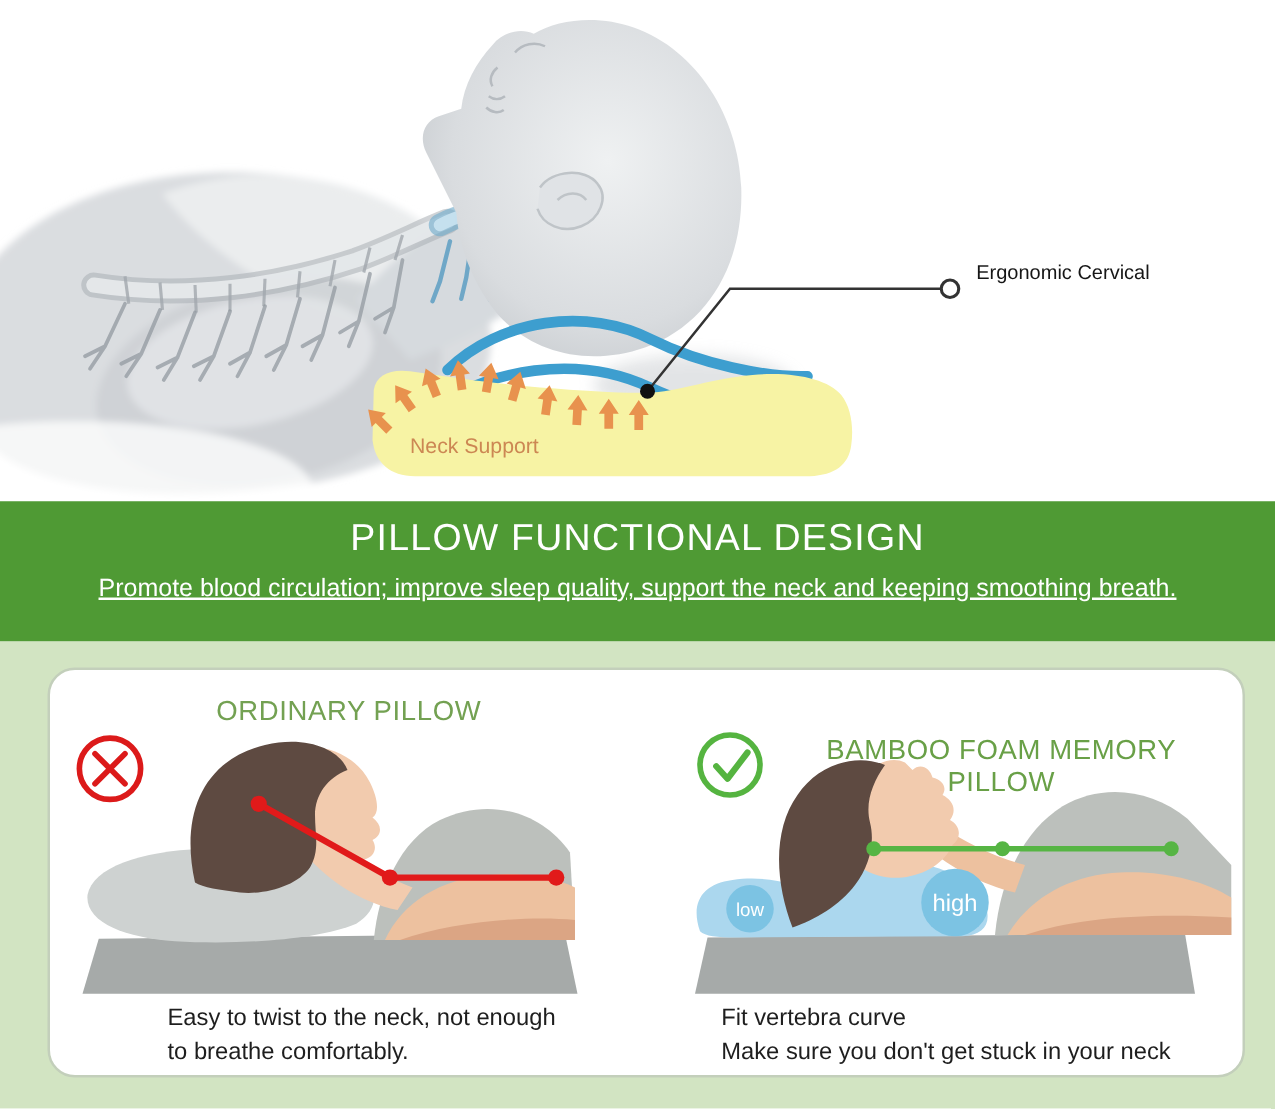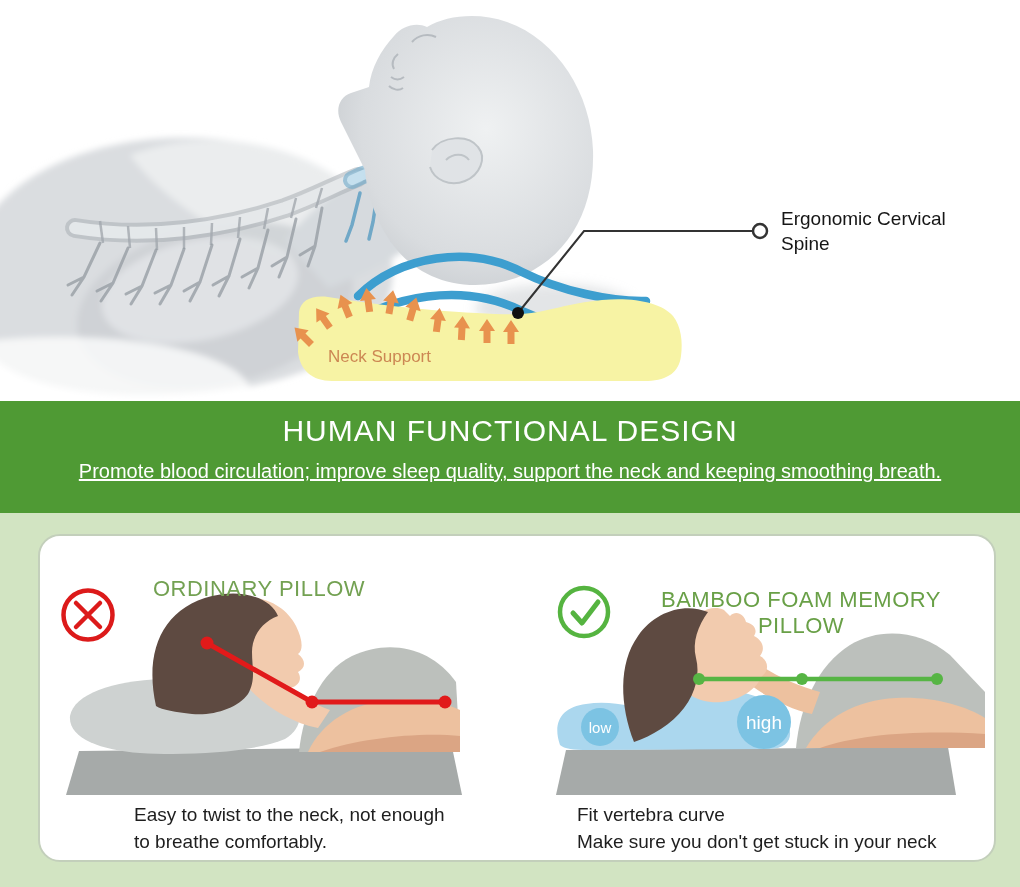--- a/index.html
+++ b/index.html
@@ -19,21 +19,21 @@
   .bottom-bg{
     position:absolute;left:0;top:513px;width:1020px;height:374px;z-index:0;background:#d2e4c2;
   }
   .panel{
     position:absolute;left:38px;top:534px;width:958px;height:328px;z-index:1;
     background:#ffffff;border:2px solid #c3cfbb;border-radius:22px;box-sizing:border-box;
   }
   .cmp-title{position:absolute;z-index:6;font-size:22px;letter-spacing:.5px;text-align:center;color:#73a152;}
   .cmp-title.right{color:#69a047;}
   .caption{position:absolute;z-index:6;font-size:19px;line-height:27px;color:#1e1e1e;}
-  .callout-text{position:absolute;left:781px;top:206px;width:190px;z-index:6;font-size:19px;line-height:25px;color:#161616;}
+  .callout-text{position:absolute;left:781px;top:206px;width:190px;z-index:6;font-size:16px;line-height:25px;color:#161616;}
 </style>
 </head>
 <body>
 
 <div class="page">
 
   <svg id="art" width="1020" height="887" viewBox="0 0 1020 887">
     <defs>
       <filter id="b3" x="-30%" y="-30%" width="160%" height="160%">
           <feGaussianBlur stdDeviation="3"></feGaussianBlur>
@@ -182,32 +182,31 @@
         <path d="M 699 679 L 937 679" stroke="#56b544" stroke-width="4.5" fill="none"></path>
         <circle cx="699" cy="679" r="6" fill="#56b544"></circle>
         <circle cx="802" cy="679" r="6" fill="#56b544"></circle>
         <circle cx="937" cy="679" r="6" fill="#56b544"></circle>
       </g>
     </g>
   </svg>
 
   <div class="callout-text">
     <div>Ergonomic Cervical</div>
-    <div>Spine</div>
   </div>
 
   <div class="banner">
-    <div class="banner-title">HUMAN FUNCTIONAL DESIGN</div>
+    <div class="banner-title">PILLOW FUNCTIONAL DESIGN</div>
     <div class="banner-sub">Promote blood circulation; improve sleep quality, support the neck and keeping smoothing breath.</div>
   </div>
 
   <div class="bottom-bg"></div>
   <div class="panel"></div>
 
-  <div class="cmp-title abs" style="left:109px;top:556px;width:300px;margin-top:20px;">ORDINARY PILLOW</div>
+  <div class="cmp-title abs" style="left:129px;top:556px;width:300px;">ORDINARY PILLOW</div>
   <div class="cmp-title right abs" style="left:621px;top:587px;width:360px;">BAMBOO FOAM MEMORY PILLOW</div>
 
   <div class="caption" style="left:134px;top:801px;">
     <div>Easy to twist to the neck, not enough</div>
     <div>to breathe comfortably.</div>
   </div>
   <div class="caption" style="left:577px;top:801px;">
     <div>Fit vertebra curve</div>
     <div>Make sure you don't get stuck in your neck</div>
   </div>

